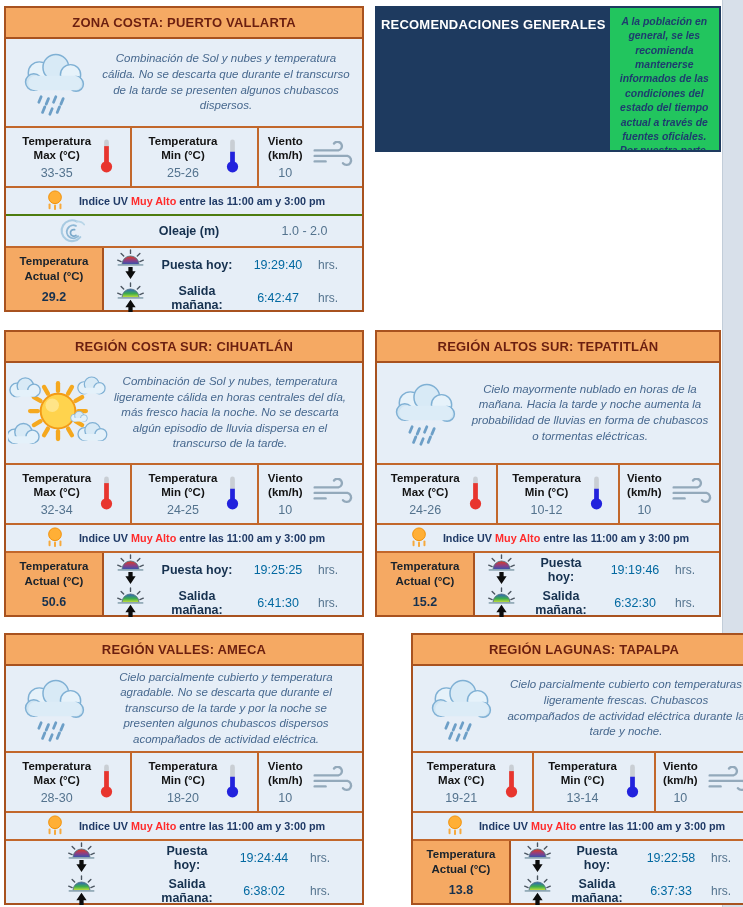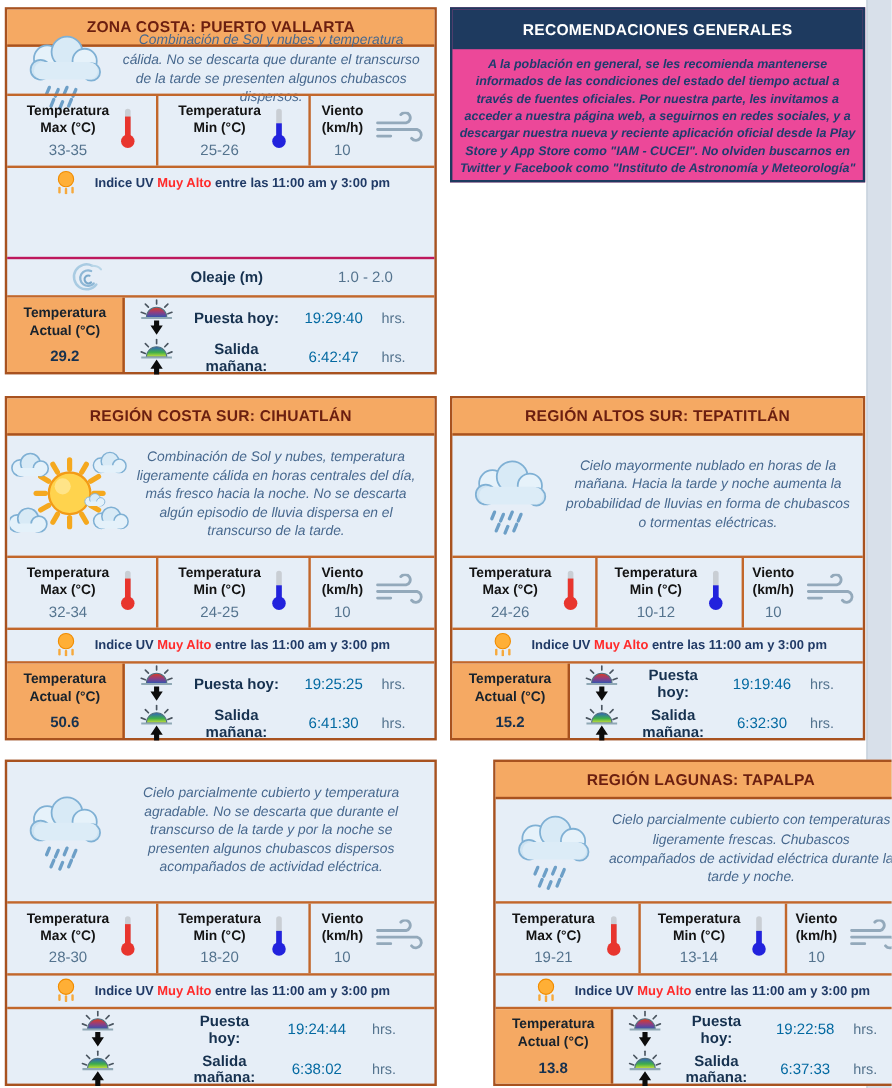--- a/index.html
+++ b/index.html
@@ -16,39 +16,39 @@
   .desc-text{flex:1;color:#47688e;font-style:italic;font-size:11.5px;line-height:1.35;text-align:center;}
   .temp-row{display:flex;border-top:2px solid #c2672b;height:58px;flex:0 0 auto;}
   .temp-cell{flex:1.15;display:flex;align-items:center;justify-content:center;gap:8px;border-right:2px solid #c2672b;padding:2px;}
   .temp-cell.last{border-right:none;flex:0.95;}
   .temp-text{display:flex;flex-direction:column;align-items:center;}
   .temp-label{font-size:11.5px;font-weight:bold;color:#131313;text-align:center;line-height:1.22;}
   .temp-label span{display:block;}
   .temp-value{font-size:12.5px;color:#54738e;margin-top:4px;}
   .uv-row{border-top:2px solid #c2672b;display:flex;align-items:center;justify-content:center;gap:12px;height:26px;flex:0 0 auto;font-size:10.8px;font-weight:bold;color:#203a66;}
   .uv-level{color:#ff2b2b;}
-  .oleaje-row{border-top:2px solid #be185d;display:grid;grid-template-columns:125px 1fr 115px;align-items:center;height:30px;flex:0 0 auto;margin-top:48px;}
+  .oleaje-row{border-top:2px solid #4d7c0f;display:grid;grid-template-columns:125px 1fr 115px;align-items:center;height:30px;flex:0 0 auto;}
   .oleaje-icon-wrap{justify-self:center;display:flex;}
   .oleaje-label{font-weight:bold;font-size:12.5px;color:#16314f;text-align:center;}
   .oleaje-value{font-size:12.5px;color:#54738e;text-align:center;}
   .bottom{border-top:2px solid #c2672b;display:flex;height:62px;flex:0 0 auto;}
   .actual-cell{flex:0 0 92px;background:#f5a963;border-right:2px solid #a8521f;display:flex;flex-direction:column;align-items:center;justify-content:center;padding:2px;}
   .actual-label{font-size:11.5px;font-weight:bold;color:#18222c;text-align:center;line-height:1.22;}
   .actual-label span{display:block;}
   .actual-value{font-size:12.5px;font-weight:bold;color:#16314f;margin-top:7px;}
   .sun-rows{flex:1;display:flex;flex-direction:column;min-width:0;}
   .sun-row{flex:1;display:grid;grid-template-columns:52px 1fr 80px 44px;align-items:center;}
   .sun-row.wide{grid-template-columns:150px 1fr 92px 52px;}
   .sicon{justify-self:center;display:flex;}
   .sun-label{font-weight:bold;font-size:12.5px;color:#16314f;text-align:center;}
   .sun-time{font-size:12.5px;color:#0369a1;text-align:center;}
   .sun-hrs{font-size:12px;color:#54738e;}
 
   
-  .rec-card{position:absolute;left:375px;top:6px;width:346px;height:146px;border:2px solid #1e3a5f;background:#ec4899;display:flex;flex-direction:column;box-sizing:border-box;}
+  .rec-card{position:absolute;left:375px;top:6px;width:346px;height:146px;border:2px solid #1e3a5f;background:#22c55e;display:flex;flex-direction:row;box-sizing:border-box;}
   .rec-header{background:#1e3a5f;color:#ffffff;font-weight:bold;text-align:center;font-size:13px;padding:9px 4px;flex:0 0 auto;letter-spacing:.2px;}
   .rec-body{flex:1;color:#1e3c6e;font-weight:bold;font-style:italic;font-size:10.4px;line-height:1.38;text-align:center;padding:7px 6px;overflow:hidden;}
 </style>
 </head>
 <body>
 
 <svg class="hidden-defs" aria-hidden="true">
   <defs>
     <linearGradient id="g-sunset" x1="0" y1="0" x2="0" y2="1">
       <stop offset="0" stop-color="#e03c1e"></stop>
@@ -438,20 +438,21 @@
             </span>
           <span class="sun-label">Salida mañana:</span>
           <span class="sun-time">6:32:30</span>
           <span class="sun-hrs">hrs.</span>
         </div>
       </div>
     </div>
   </div>
 
   <div class="card" style="left:4px;top:633px;width:360px;height:272px;">
+    <div class="card-header">REGIÓN VALLES: AMECA</div>
     <div class="card-desc">
       <div class="desc-icon">
           <svg width="80" height="68">
             <use href="#sym-rain-cloud"></use>
           </svg>
         </div>
       <div class="desc-text">Cielo parcialmente cubierto y temperatura agradable. No se descarta que durante el transcurso de la tarde y por la noche se presenten algunos chubascos dispersos acompañados de actividad eléctrica.</div>
     </div>
     <div class="temp-row">
       <div class="temp-cell">

